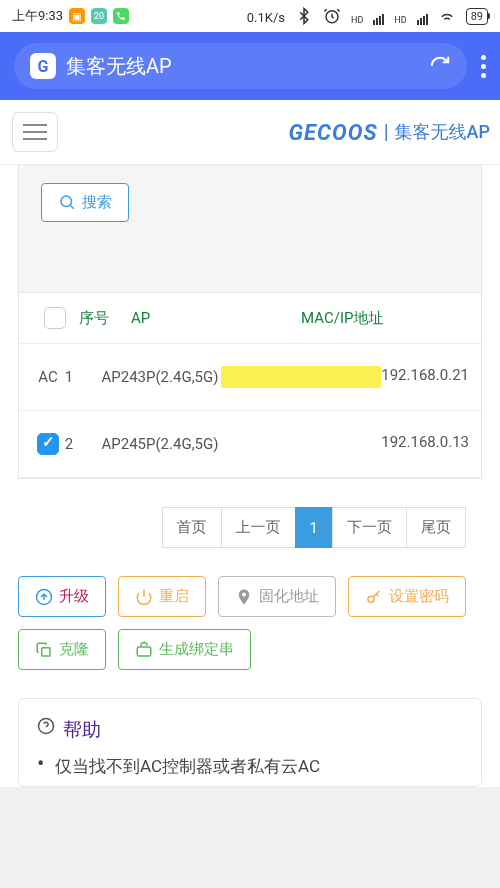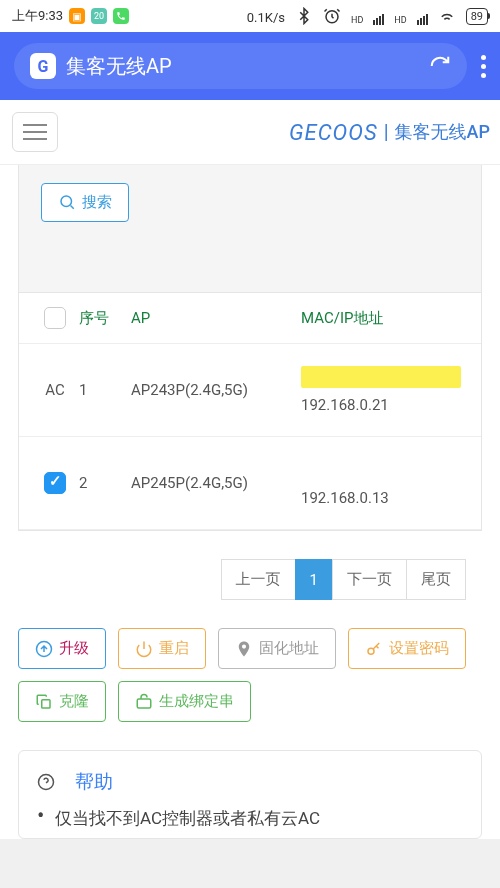--- a/index.html
+++ b/index.html
@@ -18,50 +18,50 @@
 .url-g{width:26px;height:26px;background:#fff;border-radius:6px;margin-right:10px;display:flex;align-items:center;justify-content:center;color:#4a6cf7;font-weight:bold;font-size:16px}
 .url-text{font-size:20px;flex:1}
 .reload-svg{width:22px;height:22px}
 .menu-dots{color:#fff;display:flex;flex-direction:column;gap:4px}
 .menu-dots span{width:5px;height:5px;background:#fff;border-radius:50%}
 .page{background:#fff;margin:0;position:relative}
 .page-header{display:flex;align-items:center;justify-content:space-between;padding:12px 6px;border-bottom:1px solid #eee}
 .hamburger{width:46px;height:40px;border:1px solid #ddd;border-radius:6px;display:flex;flex-direction:column;align-items:center;justify-content:center;gap:5px;margin-left:6px}
 .hamburger span{width:24px;height:2px;background:#888}
 .brand{display:flex;align-items:center;gap:6px;font-size:18px;padding-right:4px}
-.brand-logo{color:#3b7dd8;font-weight:normal;font-style:italic;letter-spacing:1px;font-size:22px}
+.brand-logo{color:#3b7dd8;font-weight:bold;font-style:italic;letter-spacing:1px;font-size:22px}
 .brand-sep{color:#3b7dd8;font-size:20px}
 .brand-text{color:#3b7dd8;font-weight:500}
 .content{padding:0 18px}
 .top-area{background:#f5f5f5;padding:18px 22px 70px;border:1px solid #e5e5e5;border-top:none;margin-bottom:0}
 .search-btn{border:1px solid #3b9de0;background:#fff;color:#3b9de0;padding:9px 16px;border-radius:4px;font-size:15px;display:inline-flex;align-items:flex-start;gap:6px}
 .table-wrap{background:#fff;border:1px solid #e5e5e5;border-top:none}
 .table-head{display:flex;align-items:center;padding:14px 12px;border-bottom:1px solid #eee;font-size:15px;color:#15803d}
 .col-check{width:48px;display:flex;justify-content:center}
 .col-seq{width:52px}
 .col-ap{width:170px}
 .col-mac{flex:1}
 .checkbox{width:22px;height:22px;border:1.5px solid #ccc;border-radius:5px;background:#fff}
 .checkbox.checked{background:#2196f3;border-color:#2196f3;position:relative}
 .checkbox.checked::after{content:"✓";color:#fff;position:absolute;left:4px;top:-1px;font-size:15px;font-weight:bold}
 .table-row{display:flex;align-items:center;padding:22px 12px;border-bottom:1px solid #eee;font-size:15px;color:#555}
-.mac-cell{display:flex;flex-direction:column;gap:8px}
+.mac-cell{display:flex;flex-direction:row;gap:0}
 .mac-redacted{background:#fcf050;height:22px;width:160px;border-radius:2px}
 .mac-redacted.white{background:#fff}
 .pagination{display:flex;justify-content:flex-end;gap:0;padding:28px 16px 24px}
 .page-btn{border:1px solid #ddd;background:#fff;color:#666;padding:10px 14px;font-size:15px;margin-left:-1px}
 .page-btn.active{background:#3b9de0;color:#fff;border-color:#3b9de0;padding:10px 14px}
 .actions{padding:4px 18px 28px;display:flex;flex-wrap:wrap;gap:12px}
 .action-btn{border:1px solid;background:#fff;padding:10px 16px;border-radius:4px;font-size:15px;display:inline-flex;align-items:center;gap:6px}
 .btn-blue{border-color:#3b9de0;color:#be185d}
 .btn-orange{border-color:#f0ad4e;color:#f0ad4e}
 .btn-gray{border-color:#bbb;color:#999}
 .btn-green{border-color:#5cb85c;color:#5cb85c}
 .help-section{margin:0 18px;border:1px solid #e5e5e5;border-radius:6px;padding:18px 18px 8px;background:#fff}
-.help-title{font-size:19px;color:#3b82f6;display:flex;align-items:center;gap:20px;margin-bottom:12px}
+.help-title{font-size:19px;color:#4c1d95;display:flex;gap:8px;margin-bottom:12px}
 .help-item{font-size:17px;color:#444;padding-left:18px;position:relative}
 .help-item::before{content:"•";position:absolute;left:0;font-size:22px;line-height:17px}
 .signal-bars{display:inline-flex;align-items:flex-end;gap:1px}
 .signal-bars span{width:2px;background:#333}
 .signal-bars span:nth-child(1){height:5px}
 .signal-bars span:nth-child(2){height:7px}
 .signal-bars span:nth-child(3){height:9px}
 .signal-bars span:nth-child(4){height:11px}
 .ic{width:18px;height:18px}
 </style>
@@ -176,20 +176,21 @@
         <div class="col-seq">2</div>
         <div class="col-ap">AP245P(2.4G,5G)</div>
         <div class="col-mac mac-cell">
           <div class="mac-redacted white"></div>
           <div>192.168.0.13</div>
         </div>
       </div>
     </div>
 
     <div class="pagination">
+      <button class="page-btn">首页</button>
       <button class="page-btn">上一页</button>
       <button class="page-btn active">1</button>
       <button class="page-btn">下一页</button>
       <button class="page-btn">尾页</button>
     </div>
   </div>
 
   <div class="actions">
     <button class="action-btn btn-blue">
       <svg class="ic" viewBox="0 0 24 24" fill="#3b9de0">

